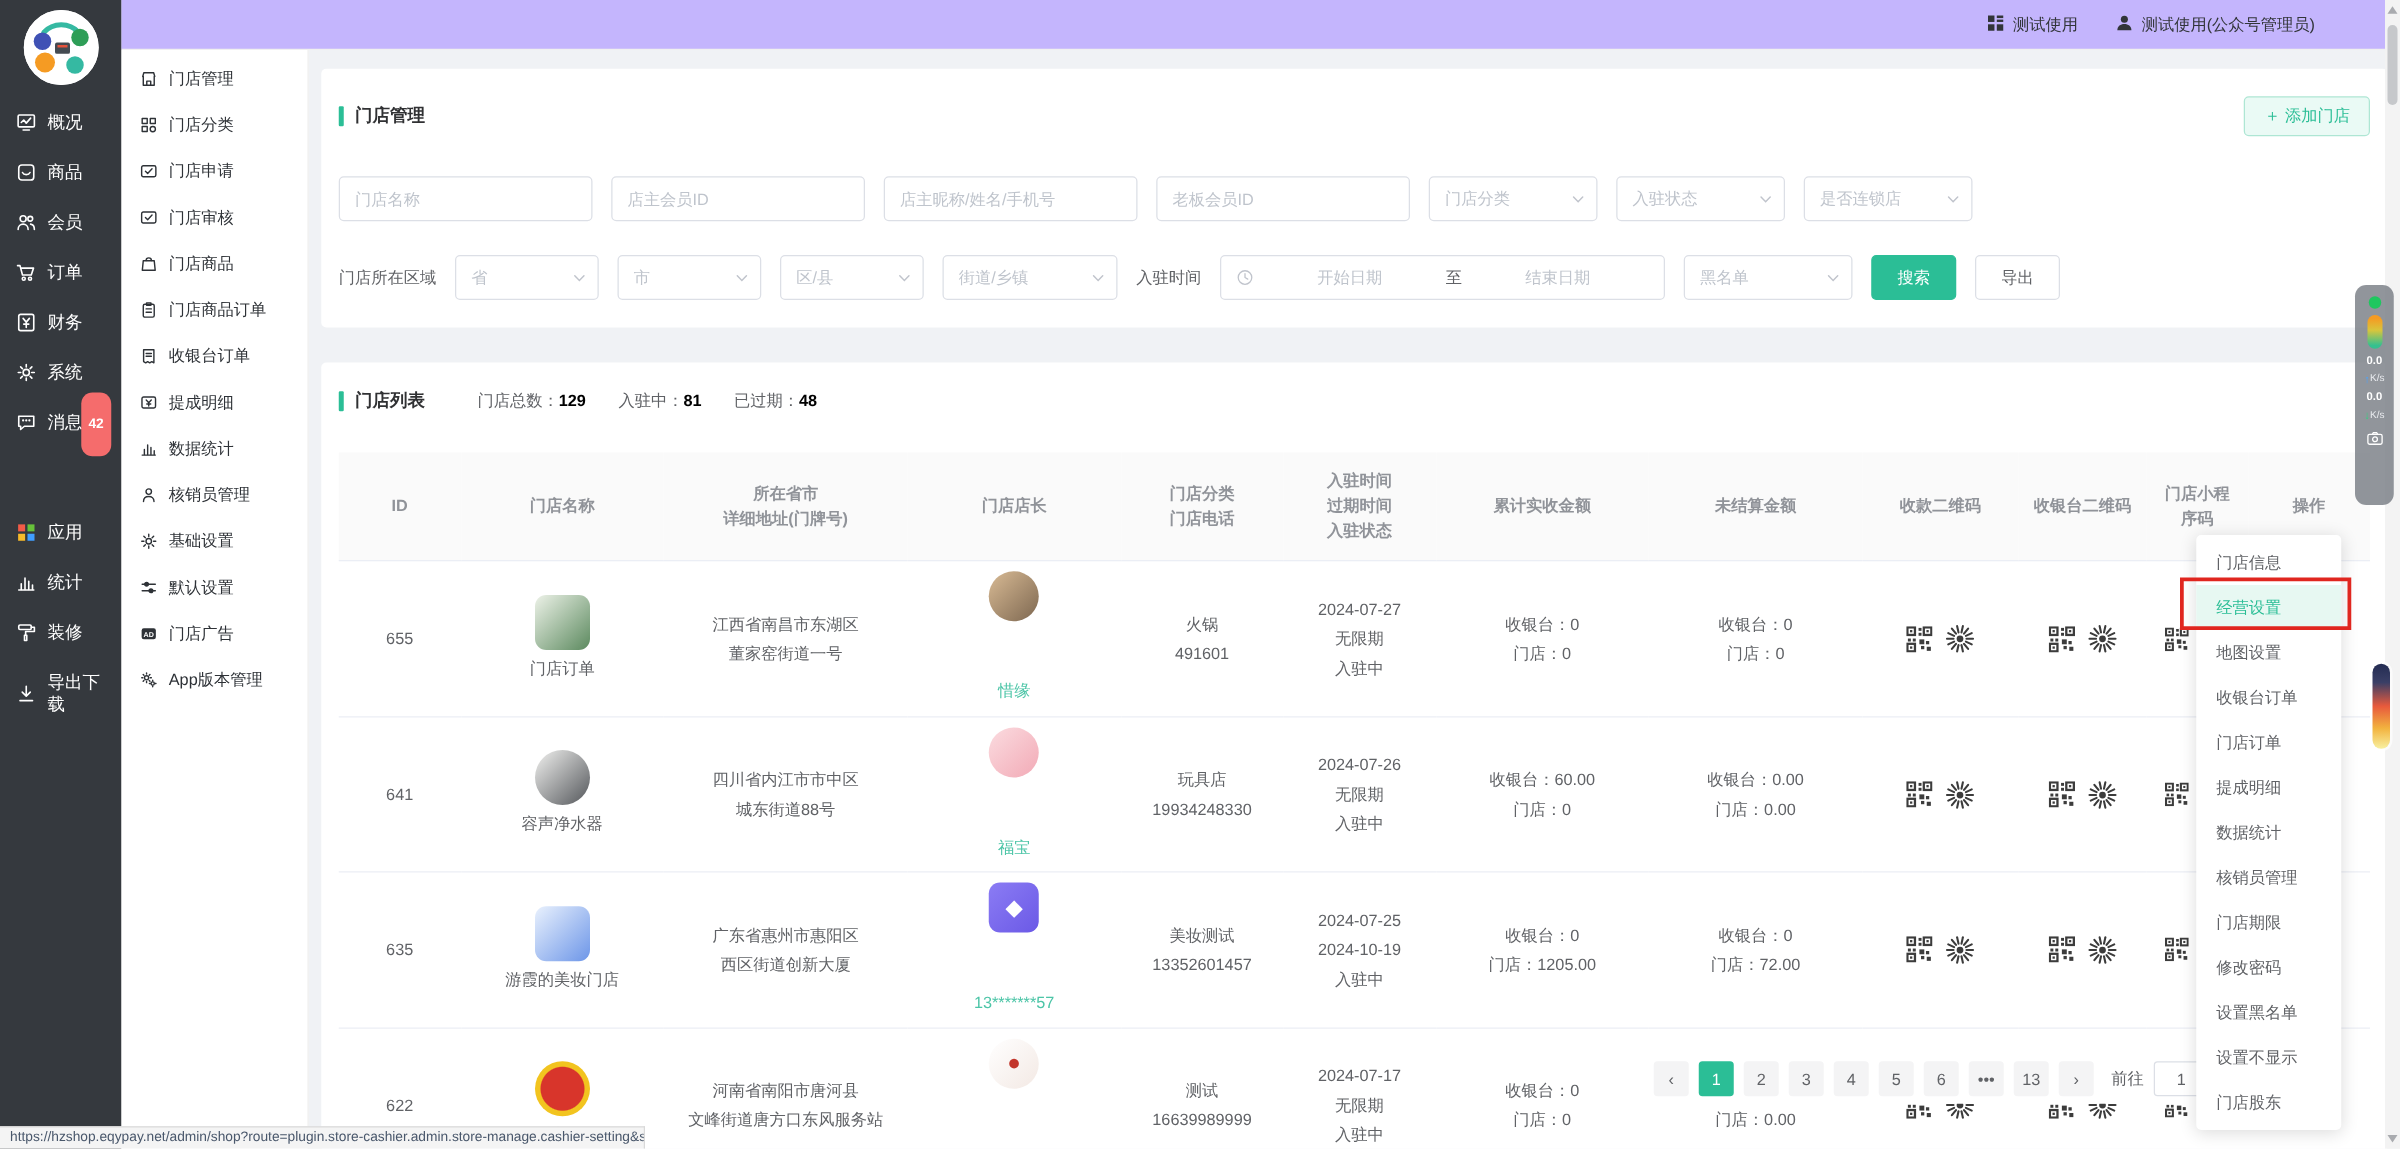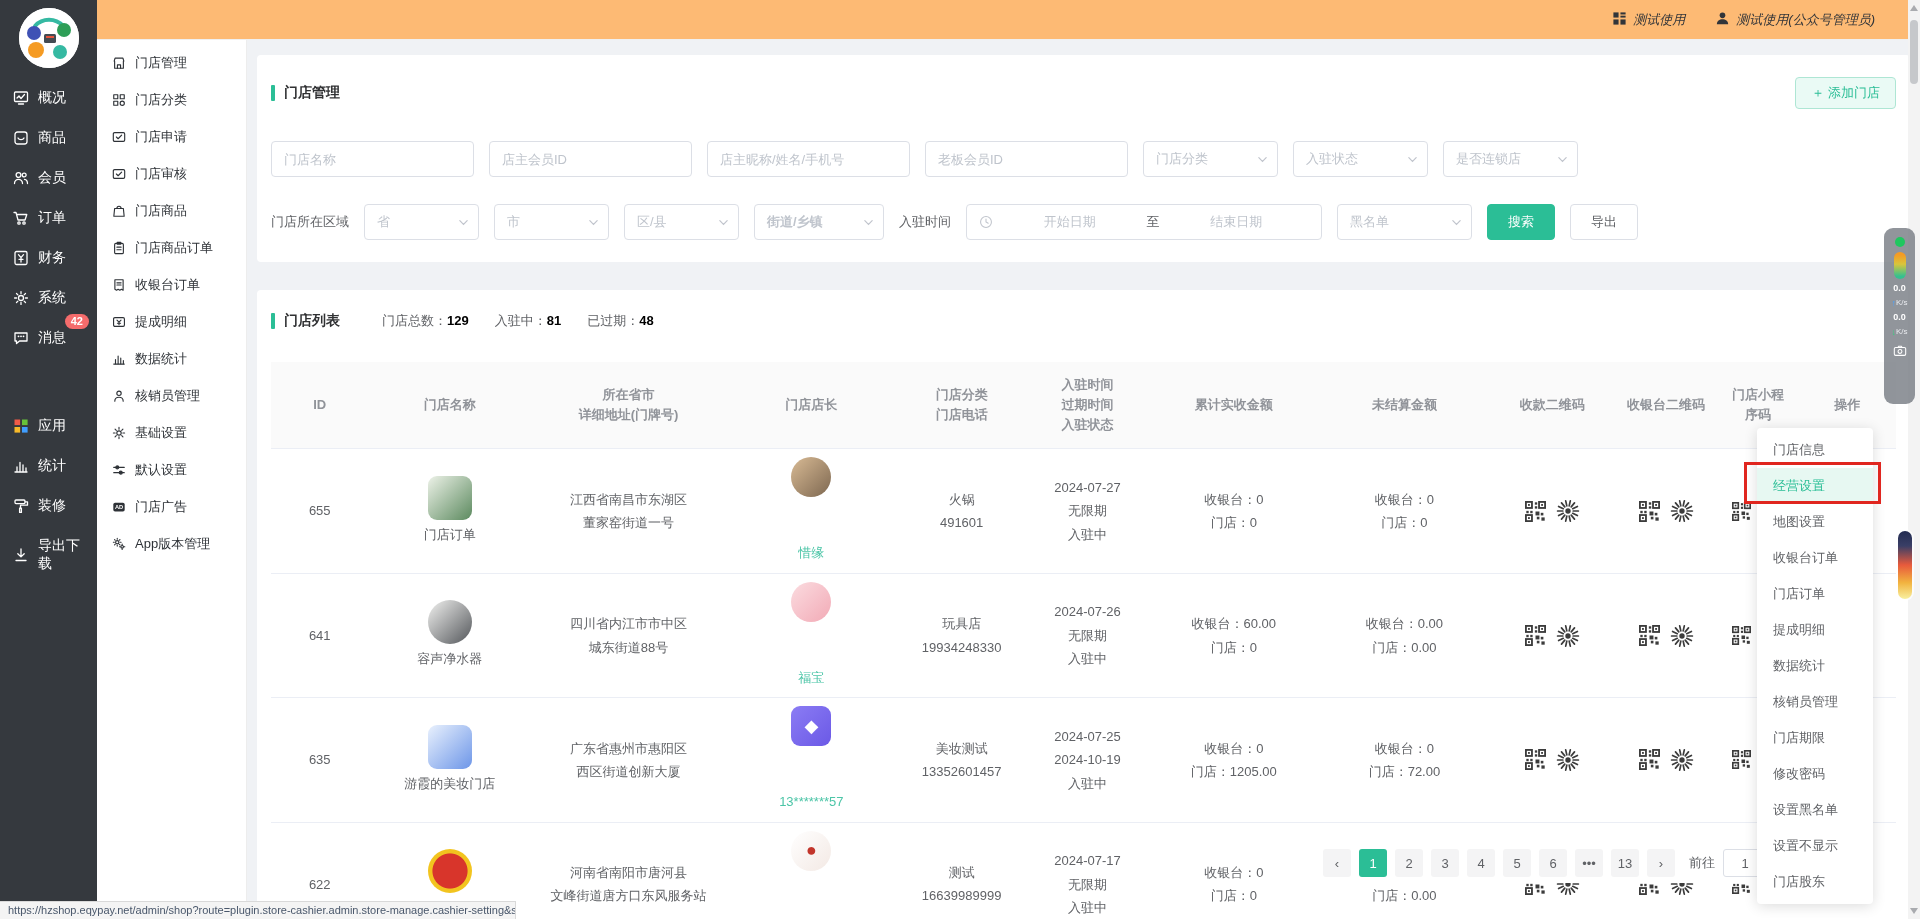--- a/index.html
+++ b/index.html
@@ -5,47 +5,47 @@
   * { box-sizing: border-box; margin: 0; padding: 0; }
   html,body { width:1920px; height:919px; overflow:hidden; }
   body { font-family:"Liberation Sans", sans-serif; background:#fff; position:relative; font-size:13px; color:#606266; }
 
   
   .dark-sidebar { position:absolute; left:0; top:0; width:97px; height:100%; background:#35393e; z-index:15; }
   .logo { width:60px; height:60px; border-radius:50%; background:#fff; margin:8px auto 10px; }
   .dnav-item { position:relative; display:flex; align-items:center; gap:9px; padding:11px 13px; color:#fff; font-size:14px; cursor:pointer; }
   .dnav-item.gap { margin-top:48px; }
   .dnav-icon { display:flex; align-items:center; }
-  .badge { position:absolute; top:-4px; right:8px; background:#f56c6c; color:#fff; border-radius:9px; font-size:11px; line-height:1; padding:2px 6px; font-weight:bold; }
+  .badge { position:absolute; top:-4px; right:8px; background:#f56c6c; color:#fff; border-radius:9px; font-size:11px; line-height:1; padding:20px 6px; font-weight:bold; }
 
   
   .submenu { position:absolute; left:97px; top:40px; width:150px; bottom:0; background:#fff; border-right:1px solid #ededed; z-index:10; padding-top:4px; }
   .sm-item { height:37px; display:flex; align-items:center; gap:9px; padding:0 15px; font-size:13px; color:#2e3237; cursor:pointer; }
   .sm-icon { display:flex; align-items:center; color:#2e3237; }
 
   
-  .topbar { position:absolute; left:97px; right:0; top:0; height:40px; background:#fdba74; border-bottom:1px solid #f0f0f0; display:flex; justify-content:flex-end; align-items:center; gap:30px; padding-right:45px; z-index:9;font-style:italic; }
+  .topbar { position:absolute; left:97px; right:0; top:0; height:40px; background:#c4b5fd; border-bottom:1px solid #f0f0f0; display:flex; justify-content:flex-end; align-items:center; gap:30px; padding-right:68px; z-index:9; }
   .tb-item { display:flex; align-items:center; gap:6px; color:#323539; font-size:13px; cursor:pointer; }
 
   
   .main { position:absolute; left:247px; top:40px; right:0; bottom:0; background:#f0f2f5; padding:15px 10px 10px; z-index:1; }
   .card { background:#fff; border-radius:4px; }
   .card-title { display:flex; align-items:center; font-size:14px; font-weight:bold; color:#303133; }
   .card-title .bar { width:4px; height:16px; background:#2bbe96; margin-right:9px; border-radius:1px; }
 
   .filter-card { padding:22px 14px; }
   .title-row { display:flex; align-items:center; }
   .add-btn { margin-left:auto; height:32px; padding:0 15px; background:#eafaf5; border:1px solid #aee6d4; color:#2bbe96; border-radius:4px; font-size:13px; display:flex; align-items:center; gap:4px; cursor:pointer; }
   .frow { display:flex; align-items:center; gap:15px; }
   .frow1 { margin-top:32px; }
   .frow2 { margin-top:27px; }
   .inp { height:36px; border:1px solid #dcdfe6; border-radius:4px; padding:0 12px; font-size:13px; color:#606266; outline:none; width:203px; font-family:"Liberation Sans",sans-serif; }
   .inp::placeholder { color:#bfc4cc; }
   .sel { display:flex; align-items:center; justify-content:space-between; border:1px solid #dcdfe6; border-radius:4px; height:36px; padding:0 9px 0 12px; color:#bfc4cc; font-size:13px; background:#fff; cursor:pointer; }
-  .w135 { width:135px; } .w115 { width:115px; } .w130 { width:130px;font-weight:bold; }
+  .w135 { width:135px; } .w115 { width:115px; } .w130 { width:140px; }
   .flabel { color:#606266; font-size:13px; white-space:nowrap; }
   .daterange { width:356px; display:flex; align-items:center; border:1px solid #dcdfe6; border-radius:4px; height:36px; padding:0 12px; color:#bfc4cc; font-size:13px; gap:4px; }
   .daterange .d { flex:1; text-align:center; }
   .daterange .sep { color:#606266; }
   .btn { height:36px; padding:0 20px; border-radius:4px; font-size:13px; border:1px solid #dcdfe6; background:#fff; color:#606266; cursor:pointer; font-family:"Liberation Sans",sans-serif; }
   .btn.primary { background:#2bbe96; border-color:#2bbe96; color:#fff; }
 
   .list-card { margin-top:28px; height:631px; padding:22px 14px 0; overflow:hidden; position:relative; }
   .stats { display:flex; gap:26px; margin-left:42px; font-size:13px; color:#5f6releases4; color:#606266; }
   .stat b { font-weight:bold; color:#000000; }

